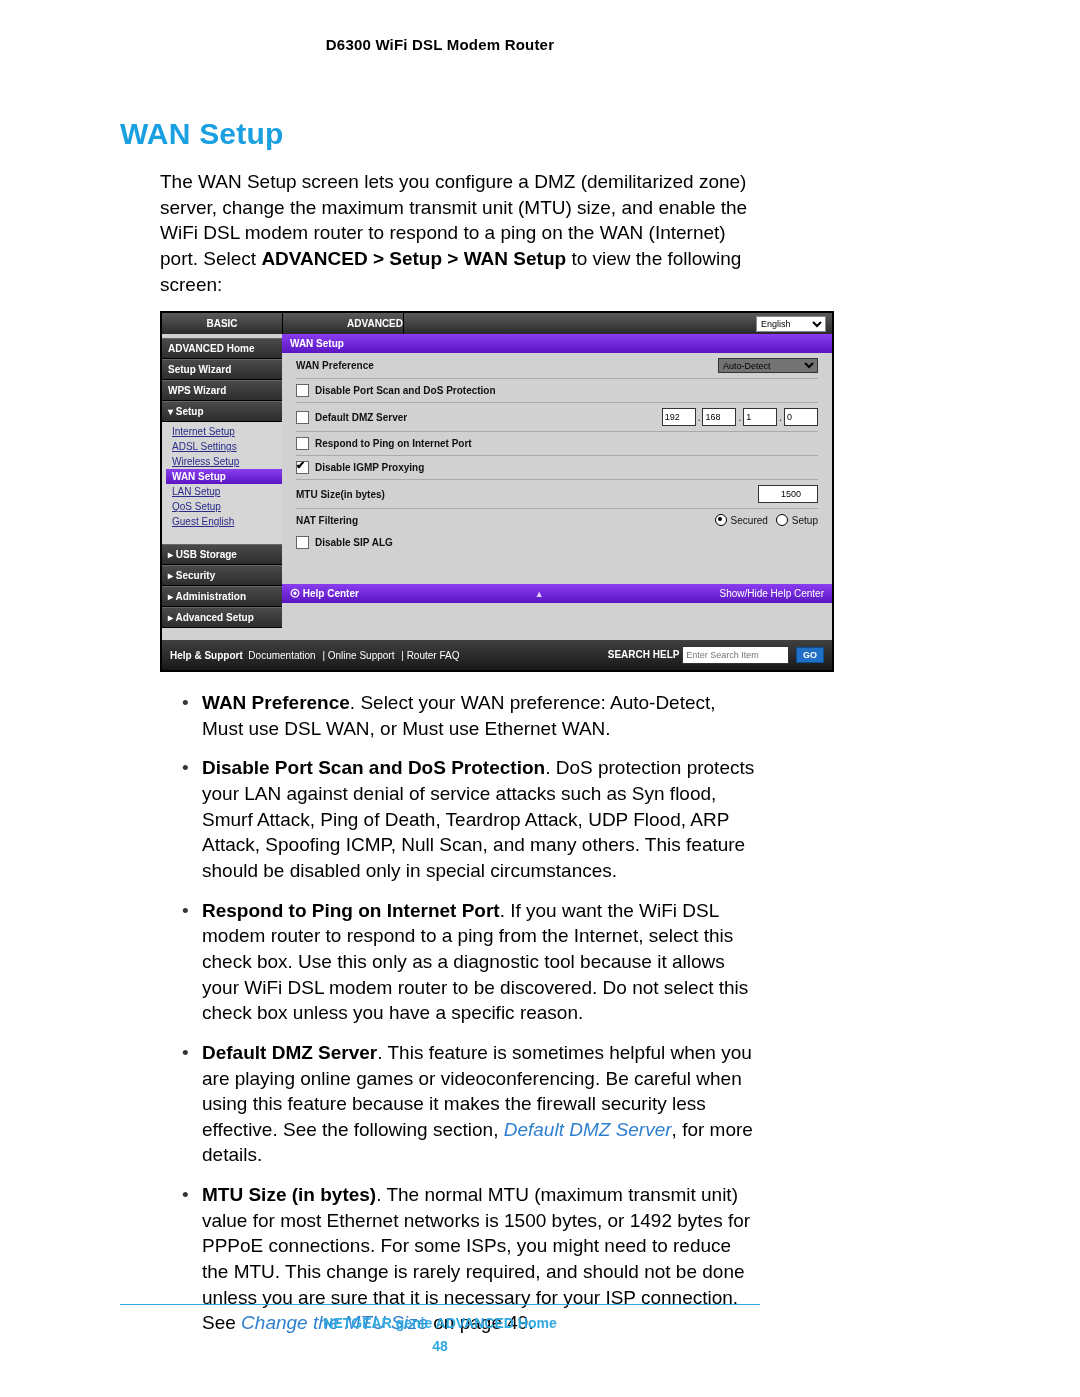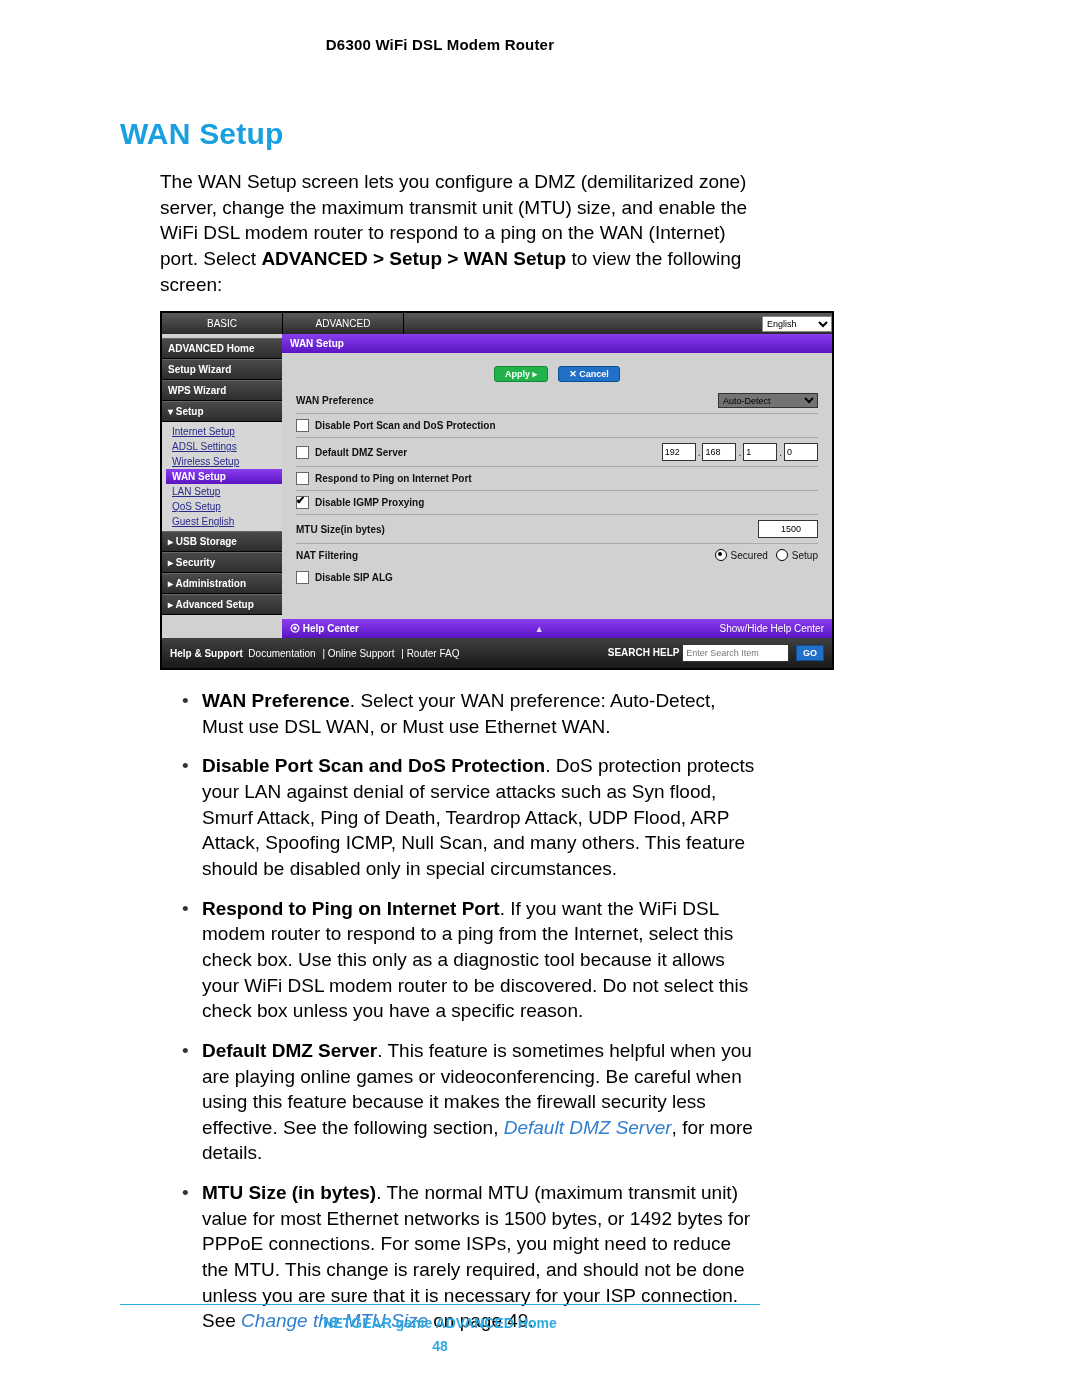--- a/index.html
+++ b/index.html
@@ -42,49 +42,49 @@
   .router-panel {
     width: 670px;
     margin: 6px 0 18px 40px;
     border: 2px solid #000;
     background: #d1d1d1;
     font-family: "Helvetica Neue", Arial, sans-serif;
   }
   .tabs { display:flex; }
   .tab {
     background: linear-gradient(#5a5a5a,#2b2b2b);
-    color:#fff; font-size:10px; font-weight:normal;
+    color:#fff; font-size:10px; font-weight:bold;
     text-align:center; padding:5px 0;
     border-right:1px solid #000;
   }
   .tab-basic { flex:0 0 120px; text-align:center; }
   .tab-basic span { color:#fff; }
-  .tab-adv   { flex:0 0 120px; }
+  .tab-adv   { flex:0 0 120px;text-align:right; }
   .tab-fill  { flex:1; background: linear-gradient(#5a5a5a,#2b2b2b); }
   .lang-box  {
     display:flex; align-items:center; justify-content:flex-end;
-    gap:4px; padding-right:0;
+    gap:4px; padding-right:6px;
   }
   .lang-sel  {
     height:16px; width:70px; font-size:9px; background:#fff; color:#000;
     border:1px solid #888;
   }
 
   .panel-body { display:flex; background:#d1d1d1; }
   .side {
     flex:0 0 120px; padding:4px 0 12px 0;
     font-size:10px;
   }
   .side-item {
     color:#fff; background: linear-gradient(#4a4a4a,#2d2d2d);
     padding:4px 6px; border-top:1px solid #666; border-bottom:1px solid #000;
     font-weight:bold;
   }
   .side-sub {
-    background:#d6d6d6; color:#4a4a4a; padding:2px 0 2px 10px;
+    background:#d6d6d6; color:#4a4a4a; padding:2px 0 15px 10px;
     font-size:10px;
   }
   .side-sub div { padding:2px 0; text-decoration: underline; color:#2a2a8a; cursor:default; }
   .side-sub .sel {
     background: linear-gradient(#8a3df0,#5a15c2);
     color:#fff; text-decoration:none; font-weight:bold;
     margin-left:-6px; padding:2px 6px;
   }
 
   .main {
@@ -203,24 +203,20 @@
           <div>Guest English</div>
         </div>
         <div class="side-item">▸ USB Storage</div>
         <div class="side-item">▸ Security</div>
         <div class="side-item">▸ Administration</div>
         <div class="side-item">▸ Advanced Setup</div>
       </div>
 
       <div class="main">
         <div class="main-title">WAN Setup</div>
-        <div class="btn-row">
-          <span class="btn-apply">Apply ▸</span>
-          <span class="btn-cancel">✕ Cancel</span>
-        </div>
 
         <div class="form-area">
           <div class="form-row">
             <span class="lbl">WAN Preference</span>
             <span class="val">
               <select class="sel-box">
                 <option>Auto-Detect</option>
               </select>
             </span>
           </div>

